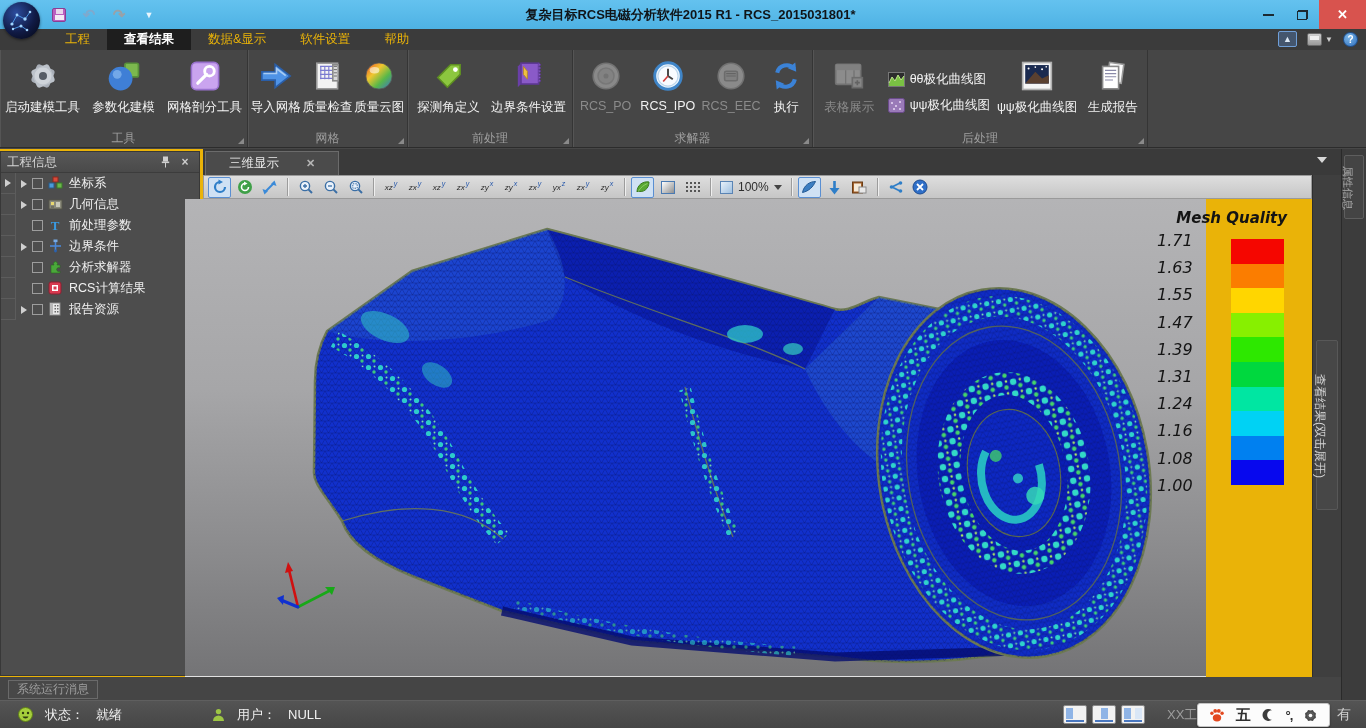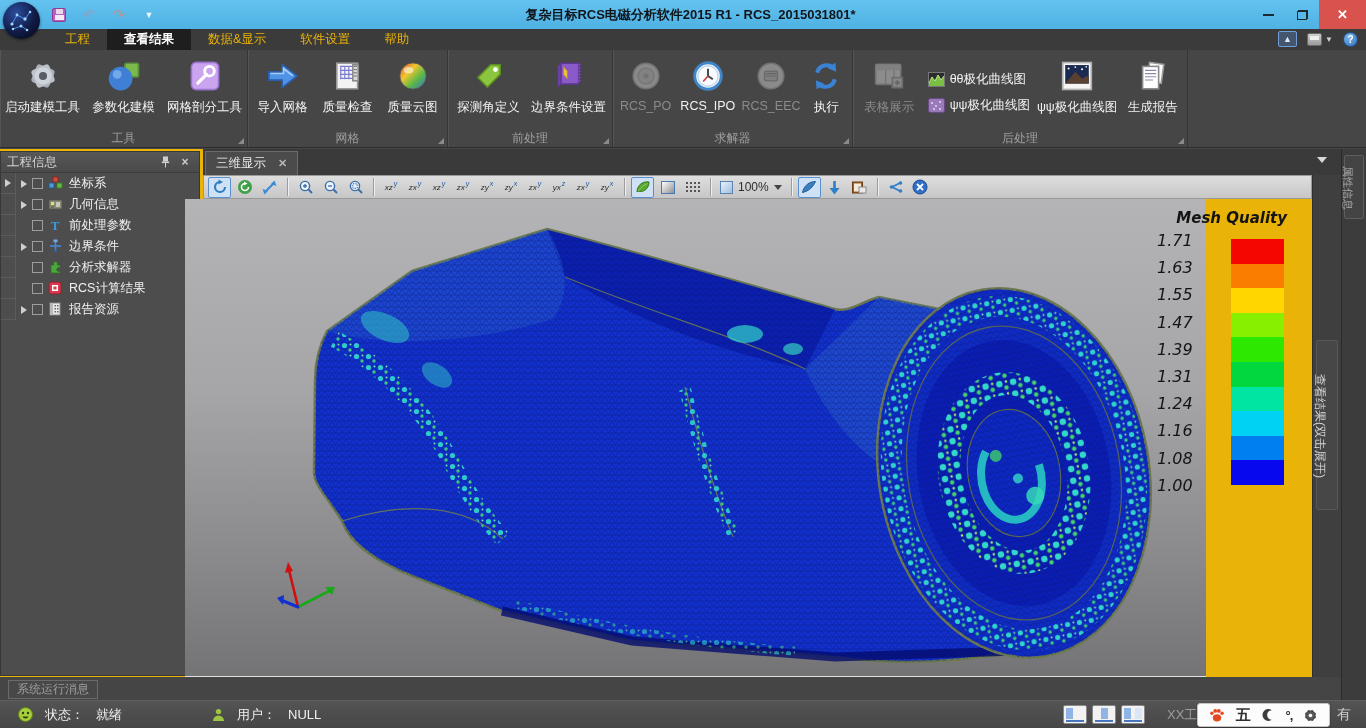--- a/index.html
+++ b/index.html
@@ -70,22 +70,22 @@
   .tree-row { display:flex; align-items:center; height:21px; }
   .gutter { width:15px; height:21px; border-right:1px solid #5c5c5c; border-bottom:1px solid #5c5c5c; display:flex; align-items:center; justify-content:center; }
   .exp-col { width:16px; display:flex; align-items:center; justify-content:center; }
   .tri { width:0; height:0; border-top:4px solid transparent; border-bottom:4px solid transparent; border-left:6px solid #cfcfcf; }
   .chk { width:11px; height:11px; border:1px solid #9d9d9d; background:#4d4d4d; margin-right:5px; }
   .titem-ic { width:16px; height:15px; margin-right:5px; flex:none; }
   .titem-lb { font-size:12.5px; color:#f0f0f0; white-space:nowrap; }
 
   
   .docrow { position:absolute; left:203px; top:0; width:1138px; height:26px; background:#3a3a3a; }
-  .doc-tab { position:absolute; left:2px; top:2px; height:24px; padding:0 10px; background:#4b4b4b;
-    border:1px solid #6b6b6b; border-bottom:none; display:flex; align-items:center; gap:12px; }
+  .doc-tab { position:absolute; left:2px; top:2px; height:24px; padding:0 23px; background:#4b4b4b;
+    border:1px solid #6b6b6b; border-bottom:none; display:flex; align-items:center; gap:27px; }
   .doc-tab-lb { color:#e9e9e9; font-size:12.5px; }
   .doc-tab-x { color:#b5b5b5; font-size:11px; font-weight:bold; }
   .docrow-dd { position:absolute; right:14px; top:8px; width:0; height:0; border-left:5px solid transparent; border-right:5px solid transparent; border-top:6px solid #d8d8d8; }
 
   
   .vtoolbar { position:absolute; left:203px; top:26px; width:1109px; height:24px;
     background:linear-gradient(#dedede,#c6c6c6); border:1px solid #9a9a9a; display:flex; align-items:center; padding:0 4px; gap:2px; }
   .vt-sep { width:1px; height:18px; background:#9c9c9c; margin:0 4px; box-shadow:1px 0 0 #efefef; }
   .vt-btn { width:23px; height:21px; display:flex; align-items:center; justify-content:center; border:1px solid transparent; border-radius:2px; }
   .vt-btn.sel { border-color:#5a8fd2; background:#cfe1f4; }
@@ -247,21 +247,21 @@
               <circle cx="12.8" cy="7" r="3" fill="none" stroke="#fff" stroke-width="1.8"></circle>
               <path d="M11 9 L5.5 14.5" stroke="#fff" stroke-width="2" stroke-linecap="round"></path>
             </svg>
         </div>
         <div class="rlb">网格剖分工具</div>
       </div>
       <div class="rgroup-label">工具</div>
       <div class="rgroup-corner"></div>
     </div>
 
-    <div class="rgroup" style="width:200px">
+    <div class="rgroup" style="width:160px">
       <div class="rbtn" style="width:66px">
         <div class="ric">
           <svg width="34" height="30" viewBox="0 0 20 18">
               <path d="M1.5 6.5 h8 v-4.5 l9 7 -9 7 v-4.5 h-8 z" fill="#4f93e6" stroke="#2a5ea8" stroke-width="1"></path>
               <path d="M2.5 7.5 h7.8 v-3 l5.5 4.3" fill="none" stroke="#a9ccf3" stroke-width="1"></path>
             </svg>
         </div>
         <div class="rlb">导入网格</div>
       </div>
       <div class="rbtn" style="width:66px">

